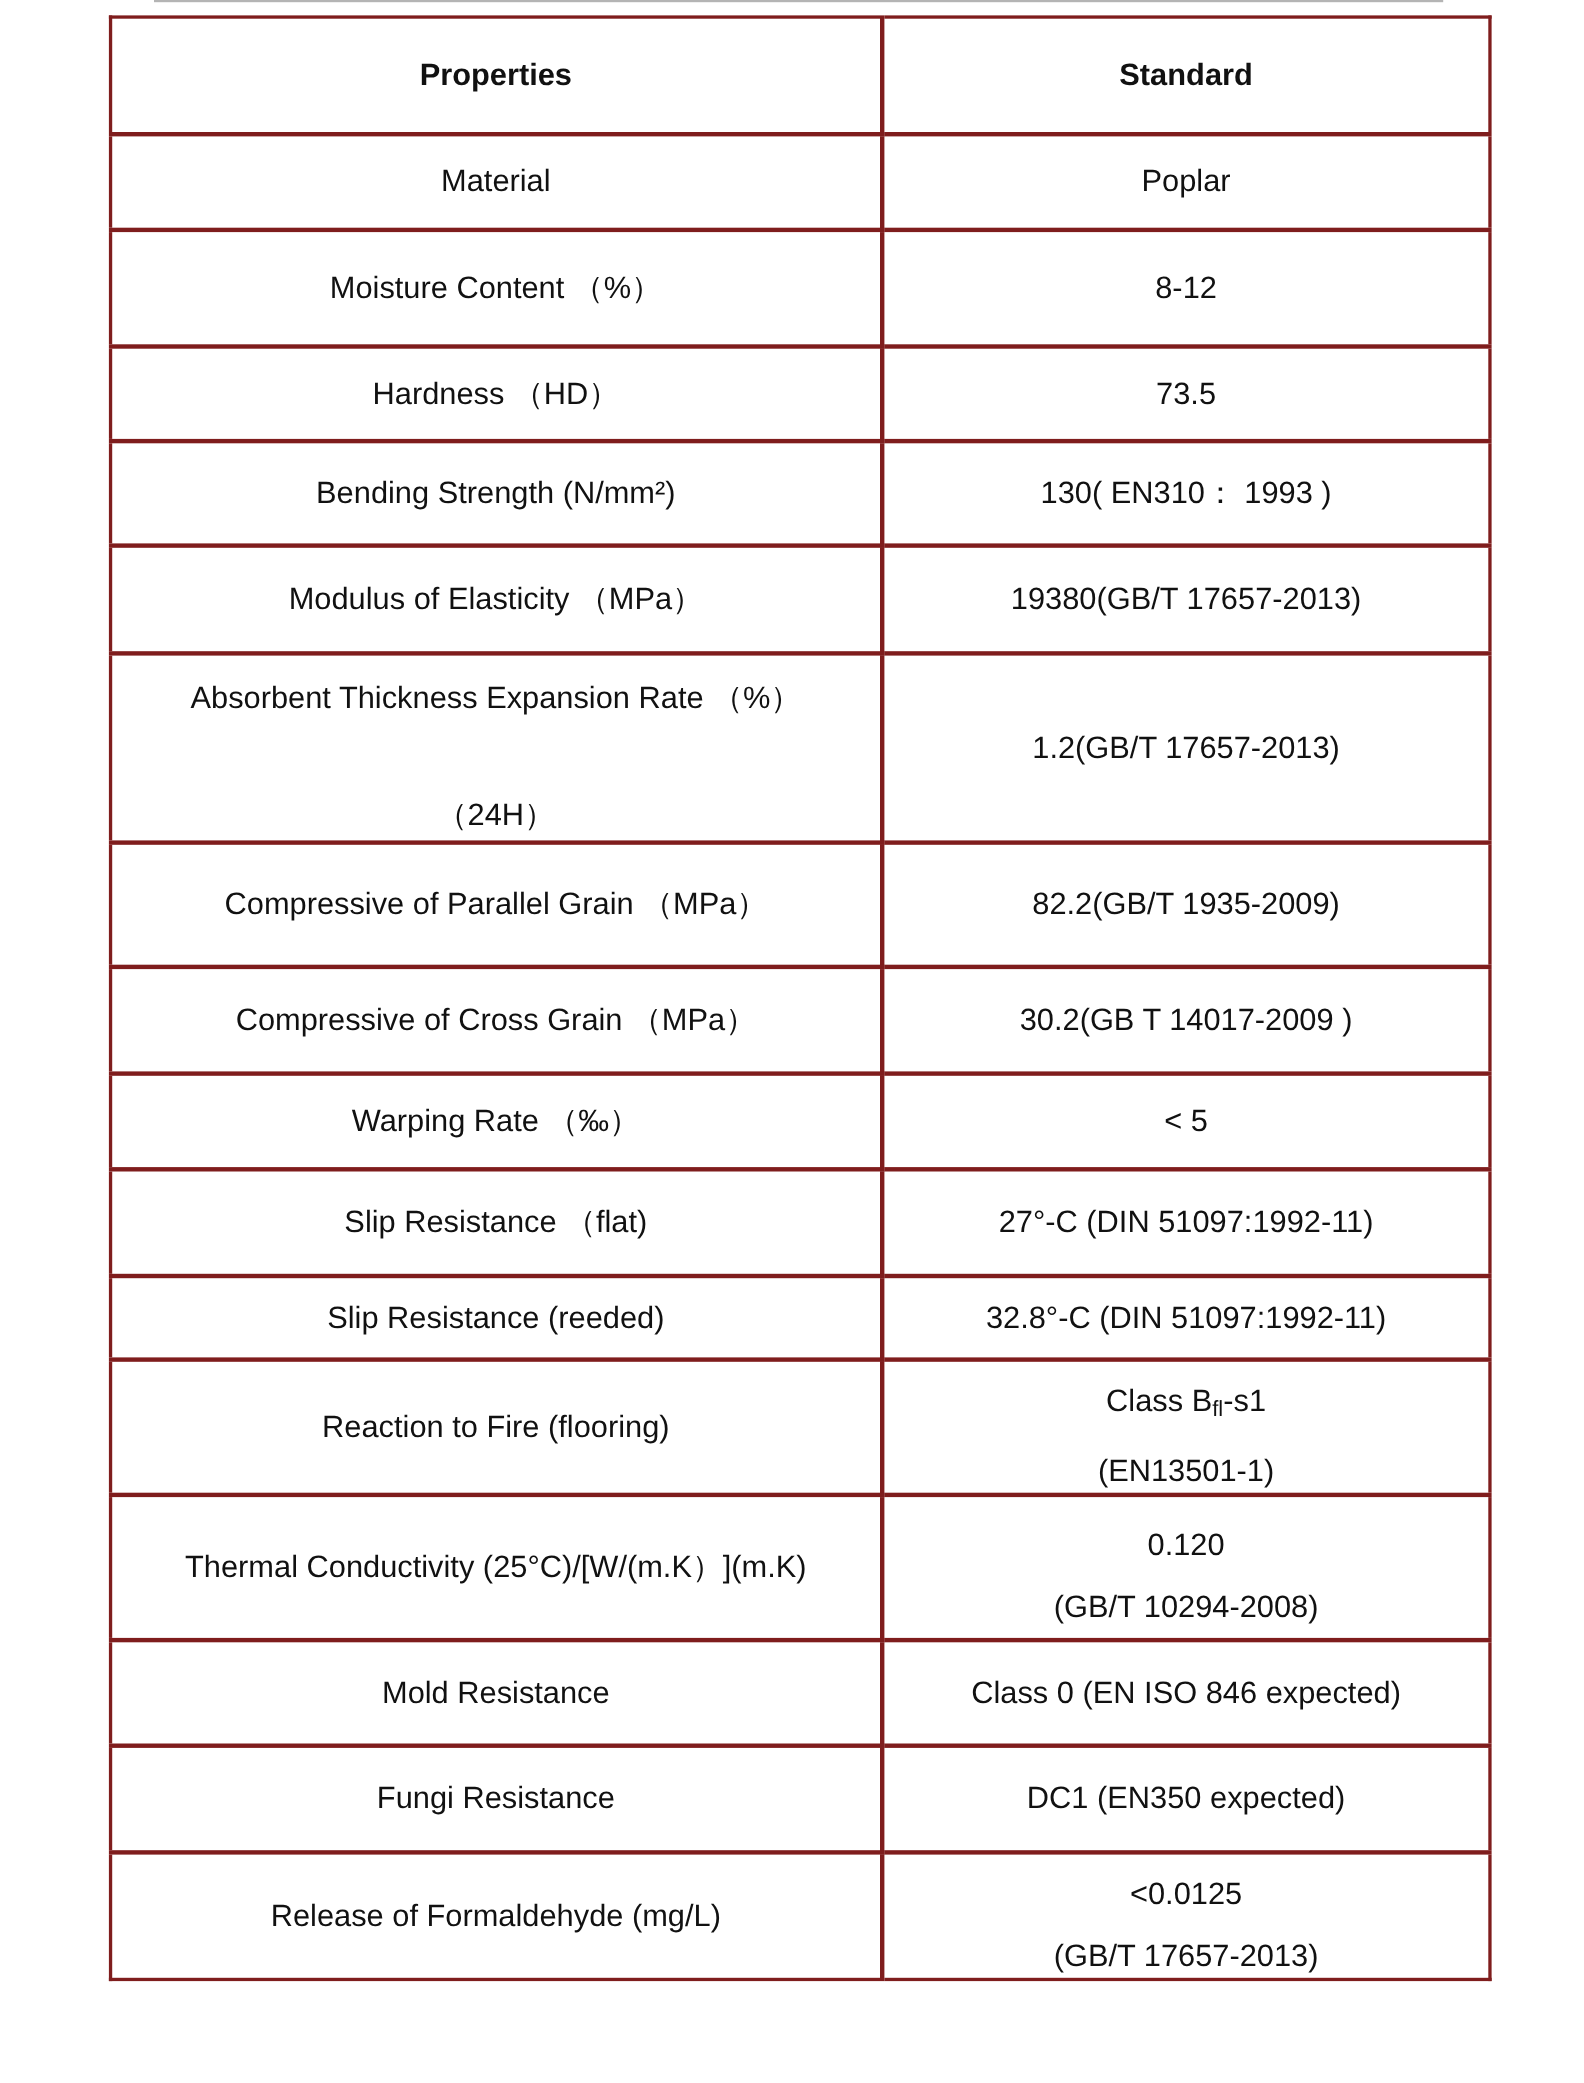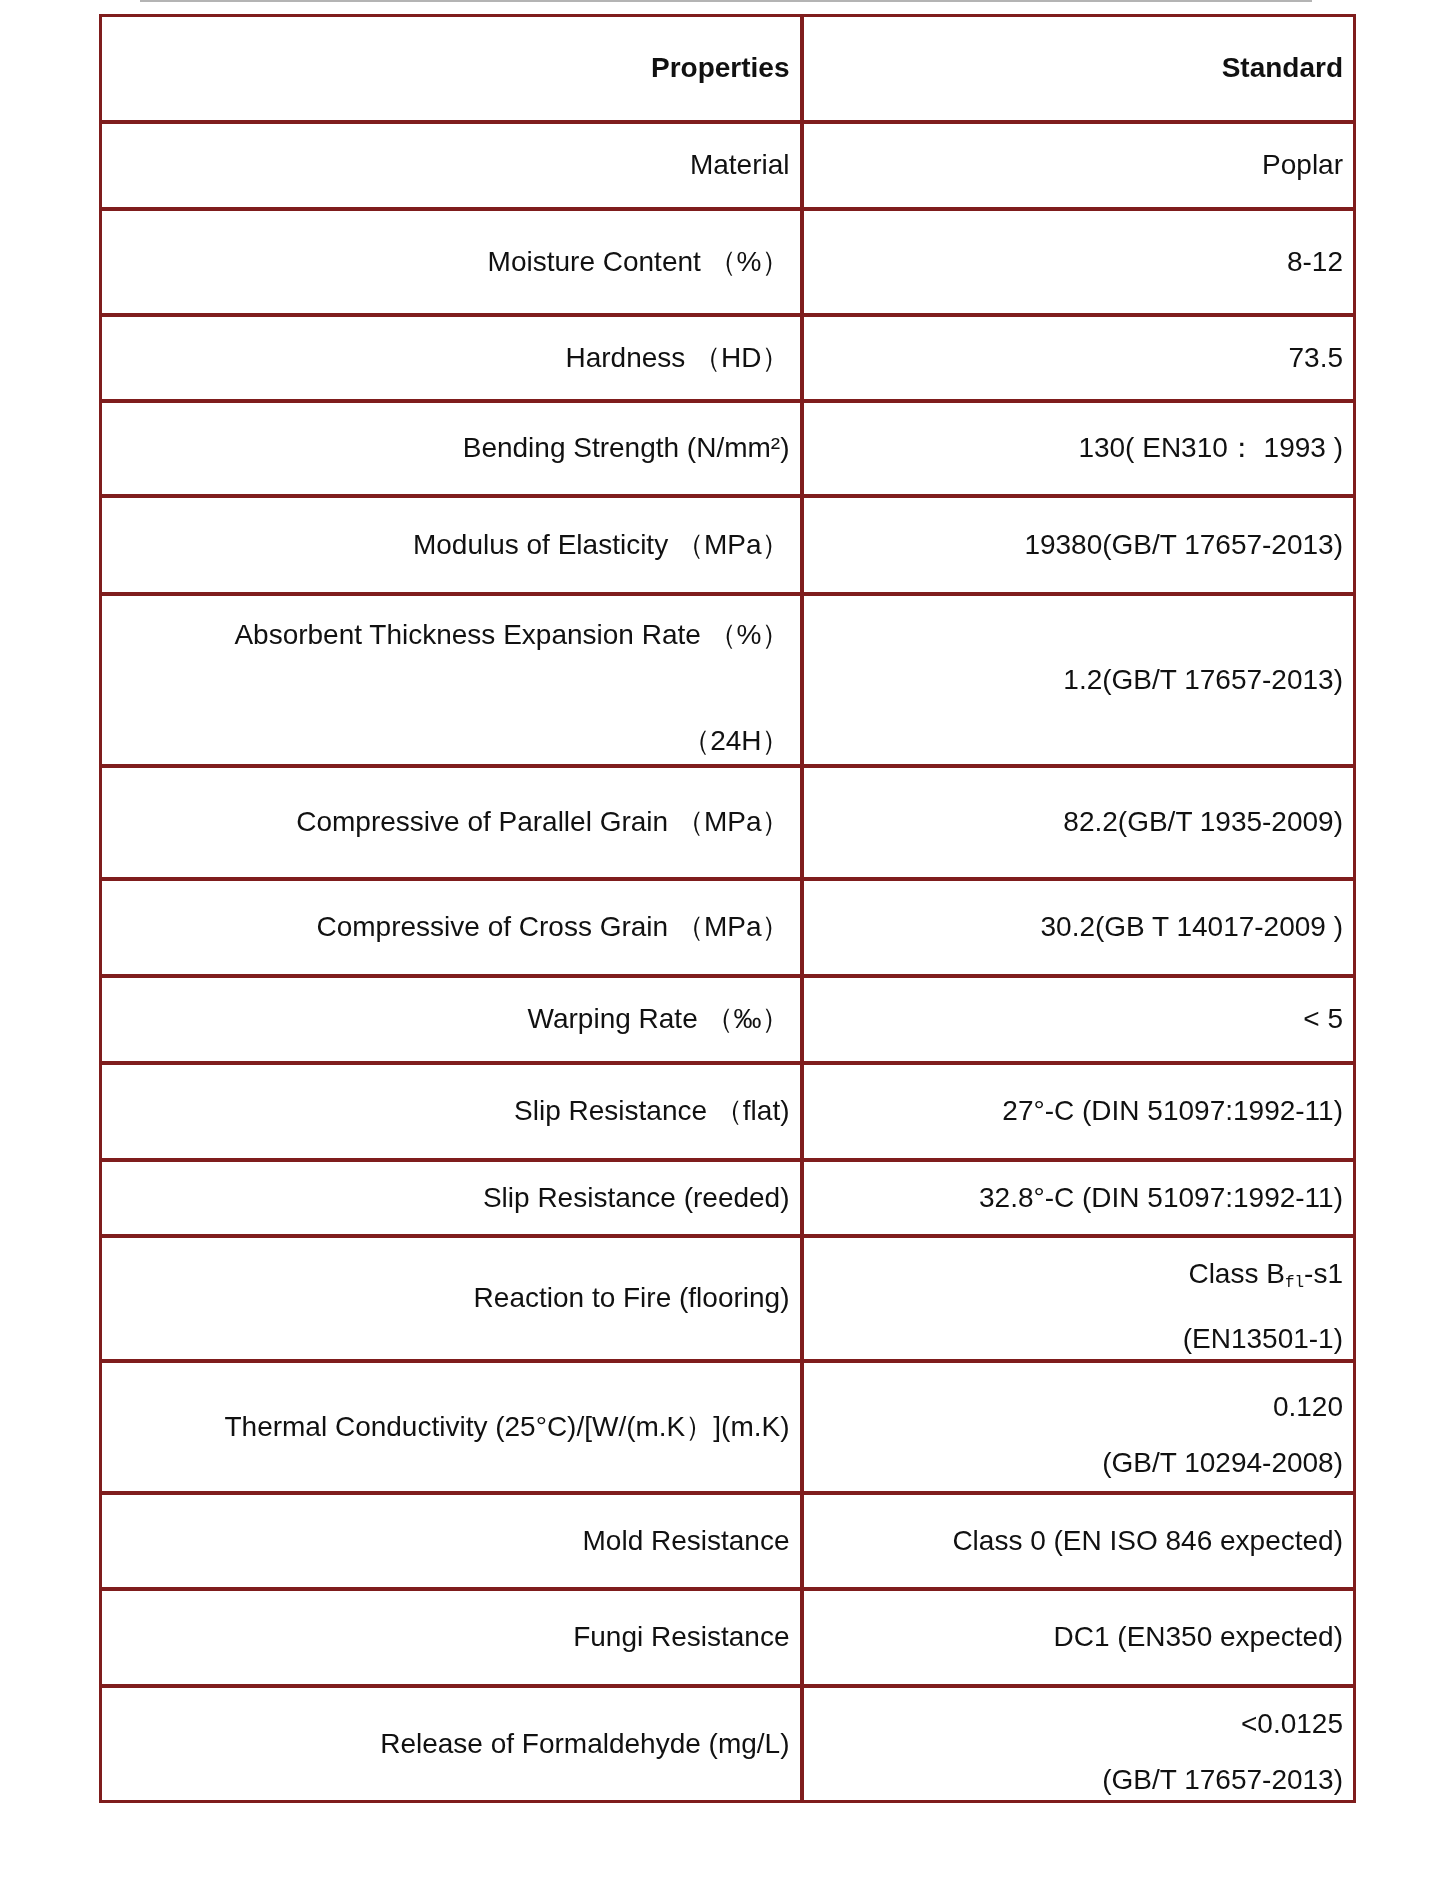--- a/index.html
+++ b/index.html
@@ -26,42 +26,41 @@
     table.spec-table {
       position: absolute;
       left: 99px;
       top: 14px;
       width: 1254px;
       border-collapse: collapse;
       table-layout: fixed;
     }
     table.spec-table td, table.spec-table th {
       border: 4px solid #7f1d1d;
-      text-align: right;
+      text-align: center;
       vertical-align: middle;
       padding: 0 10px;
       font-size: 28px;
       line-height: 40px;
       font-weight: normal;
     }
     table.spec-table th {
       font-weight: bold;
     }
     table.spec-table tr:first-child th { border-top-width: 3px; }
     table.spec-table tr:last-child td { border-bottom-width: 3px; }
     table.spec-table td:first-child, table.spec-table th:first-child { border-left-width: 3px; }
     table.spec-table td:last-child, table.spec-table th:last-child { border-right-width: 3px; }
     col.col-prop { width: 701px; }
     col.col-std { width: 553px; }
     .line { display: block; margin-top: 16px; }
     .tall-gap .line + .line { margin-top: 66px; }
     .sub {
-      font-size: 16px;
+      font-size: 20px;
       vertical-align: -4px;
-      font-family: Liberation Mono, monospace;
     }
   </style>
 </head>
 <body>
 
 <div class="top-rule"></div>
 
 <table class="spec-table">
   <colgroup>
     <col class="col-prop">

